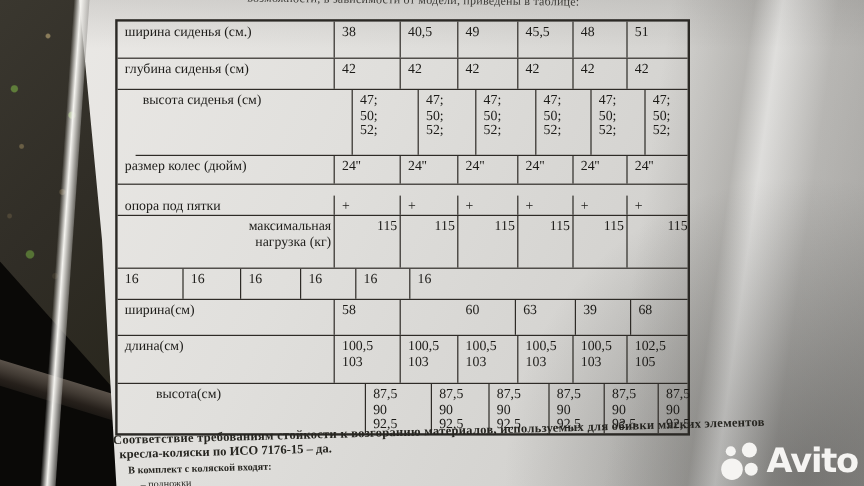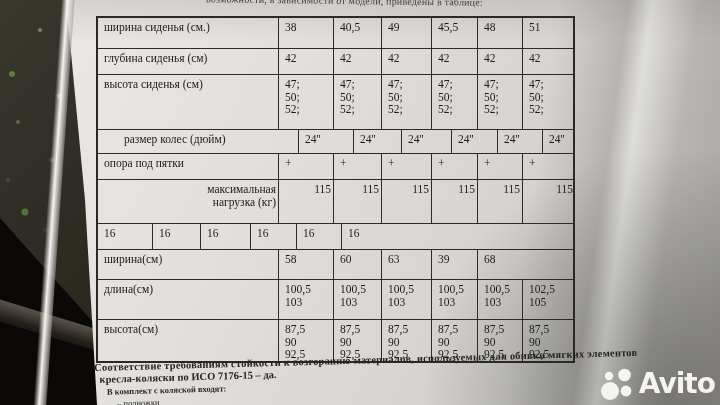--- a/index.html
+++ b/index.html
@@ -60,21 +60,21 @@
     transform:rotate(0.7deg);white-space:nowrap;
   }
 
   
   .spec-table{
     position:absolute;left:96px;top:16px;width:479px;z-index:5;
     border:2px solid #2b2925;color:#1c1b18;
     display:flex;flex-direction:column;
   }
   .trow{display:flex;border-bottom:1px solid #2e2b27;font-family:Liberation Serif, serif;}
-  .trow:last-child{border-bottom:none;}
+  .trow:last-child{border-bottom:none;padding-left:26px;}
   .cell{flex:none;padding:3px 2px 0 6px;font-size:11.5px;line-height:1.1;
         border-right:1px solid #2e2b27;white-space:pre-line;}
   .cl{width:181px;}
   .cv:last-child{border-right:none;}
 
   
   .footer{
     position:absolute;left:94px;top:362px;width:600px;z-index:5;
     transform:rotate(-1.6deg);transform-origin:left top;
     color:#262520;
@@ -119,51 +119,51 @@
     </div>
     <div class="trow" style="min-height: 26px;">
       <div class="cell cl">глубина сиденья (см)</div>
       <div class="cell cv" style="width: 55px;">42</div>
       <div class="cell cv" style="width: 48px;">42</div>
       <div class="cell cv" style="width: 50px;">42</div>
       <div class="cell cv" style="width: 46px;">42</div>
       <div class="cell cv" style="width: 45px;">42</div>
       <div class="cell cv" style="width: 52px;">42</div>
     </div>
-    <div class="trow" style="min-height: 55px;">
+    <div class="trow" style="min-height: 55px; margin-left: 15px;">
       <div class="cell cl">высота сиденья (см)</div>
       <div class="cell cv" style="width: 55px;">47;
 50;
 52;</div>
       <div class="cell cv" style="width: 48px;">47;
 50;
 52;</div>
       <div class="cell cv" style="width: 50px;">47;
 50;
 52;</div>
       <div class="cell cv" style="width: 46px;">47;
 50;
 52;</div>
       <div class="cell cv" style="width: 45px;">47;
 50;
 52;</div>
       <div class="cell cv" style="width: 52px;">47;
 50;
 52;</div>
     </div>
-    <div class="trow" style="min-height: 24px; padding-left: 20px;">
+    <div class="trow" style="min-height: 24px;">
       <div class="cell cl">размер колес (дюйм)</div>
       <div class="cell cv" style="width: 55px;">24''</div>
       <div class="cell cv" style="width: 48px;">24''</div>
       <div class="cell cv" style="width: 50px;">24''</div>
       <div class="cell cv" style="width: 46px;">24''</div>
       <div class="cell cv" style="width: 45px;">24''</div>
       <div class="cell cv" style="width: 52px;">24''</div>
     </div>
-    <div class="trow" style="min-height: 26px;">
+    <div class="trow" style="min-height: 26px; align-items: flex-end;">
       <div class="cell cl">опора под пятки</div>
       <div class="cell cv" style="width: 55px;">+</div>
       <div class="cell cv" style="width: 48px;">+</div>
       <div class="cell cv" style="width: 50px;">+</div>
       <div class="cell cv" style="width: 46px;">+</div>
       <div class="cell cv" style="width: 45px;">+</div>
       <div class="cell cv" style="width: 52px;">+</div>
     </div>
     <div class="trow" style="min-height: 44px; text-align: right;">
       <div class="cell cl">максимальная
@@ -179,21 +179,21 @@
       <div class="cell cv" style="width: 55px;">16</div>
       <div class="cell cv" style="width: 48px;">16</div>
       <div class="cell cv" style="width: 50px;">16</div>
       <div class="cell cv" style="width: 46px;">16</div>
       <div class="cell cv" style="width: 45px;">16</div>
       <div class="cell cv" style="width: 52px;">16</div>
     </div>
     <div class="trow" style="min-height: 30px;">
       <div class="cell cl">ширина(см)</div>
       <div class="cell cv" style="width: 55px;">58</div>
-      <div class="cell cv" style="width: 48px;">60</div>
+      <div class="cell cv" style="width: 48px; margin-left: 48px;">60</div>
       <div class="cell cv" style="width: 50px;">63</div>
       <div class="cell cv" style="width: 46px;">39</div>
       <div class="cell cv" style="width: 45px;">68</div>
     </div>
     <div class="trow" style="min-height: 40px;">
       <div class="cell cl">длина(см)</div>
       <div class="cell cv" style="width: 55px;">100,5
 103</div>
       <div class="cell cv" style="width: 48px;">100,5
 103</div>

